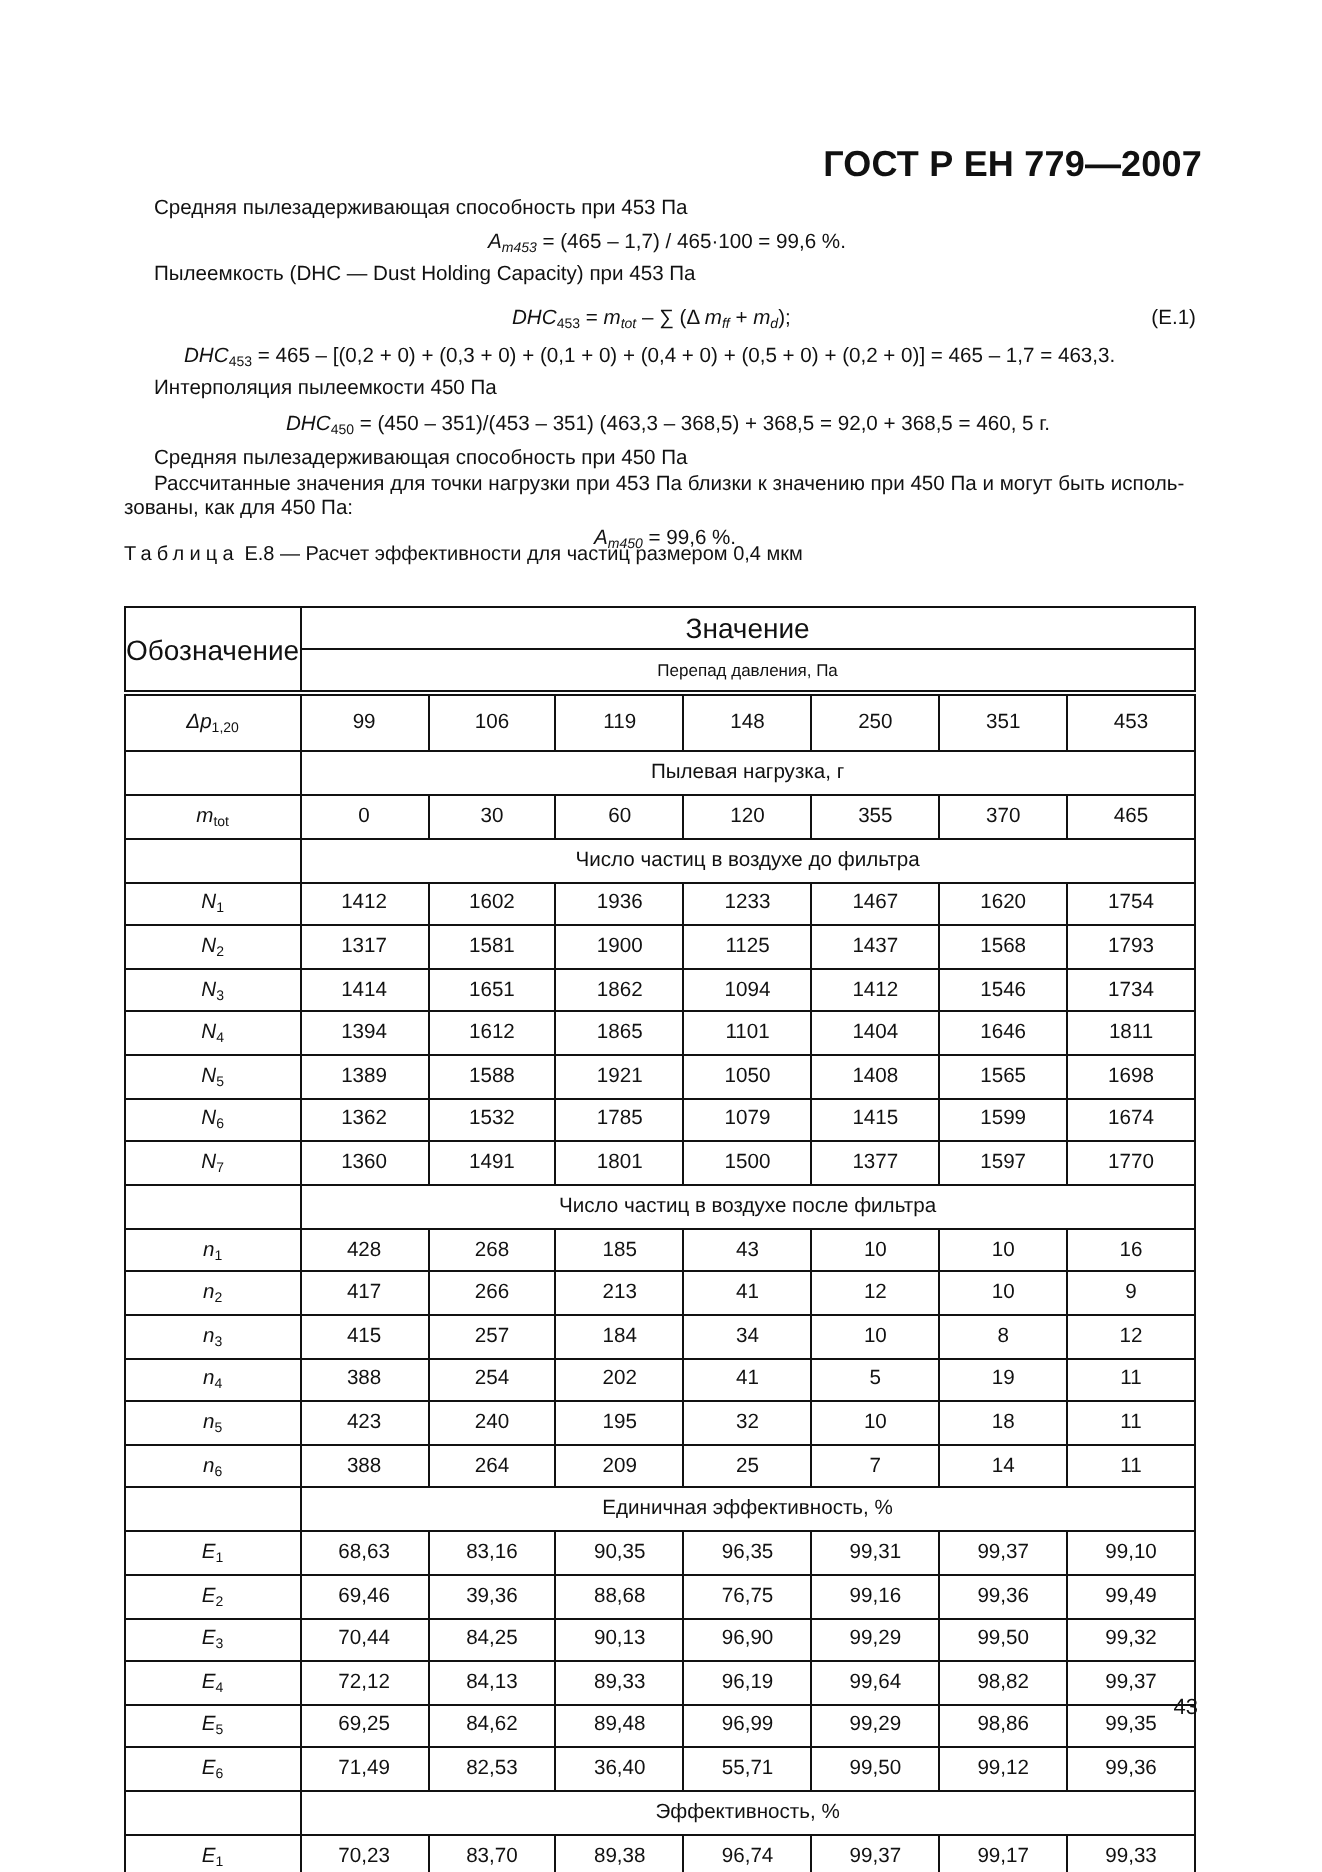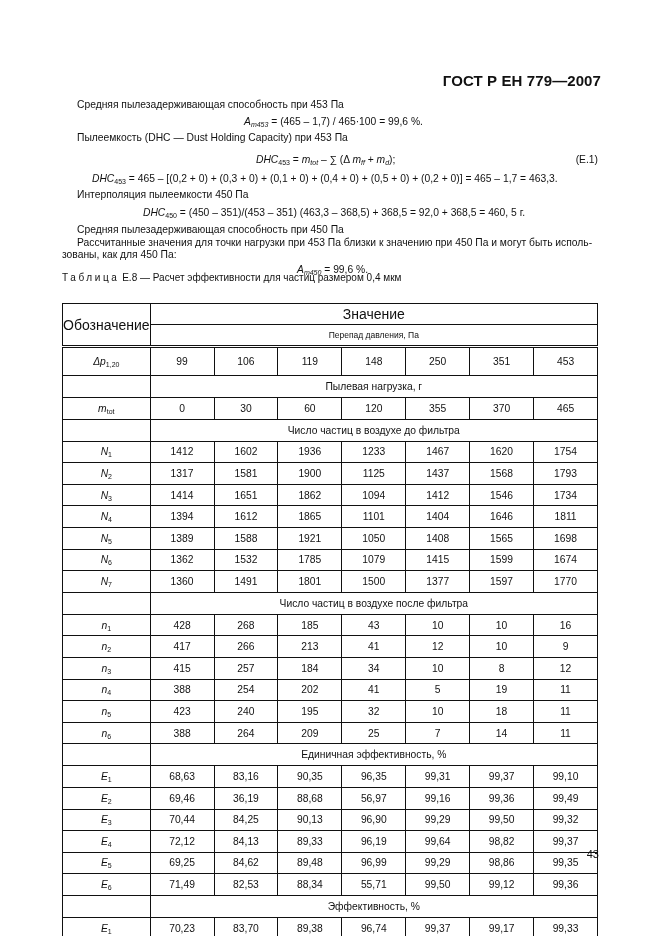--- a/index.html
+++ b/index.html
@@ -2,21 +2,21 @@
 <html><head>
 <meta charset="utf-8">
 <style>
   html, body { margin: 0; padding: 0; background: #ffffff; }
   body {
     width: 661px; height: 936px; position: relative; overflow: hidden;
     font-family: "Liberation Sans", sans-serif; color: #111;
     font-size: 10px;
   }
   .abs { position: absolute; white-space: nowrap; }
-  .header-code { top: 72px; right: 60px; font-weight: bold; font-size: 15px; letter-spacing: 0.1px; }
+  .header-code { top: 72px; right: 60px; font-weight: bold; font-size: 18px; letter-spacing: 0.1px; }
   .para { left: 77px; font-size: 10.3px; }
   .para-flush { left: 62px; font-size: 10.3px; text-align: right; }
   .formula { font-size: 10.3px; }
   i { font-style: italic; }
   sub { font-size: 7px; vertical-align: -2px; line-height: 0; }
   .eqno { position: absolute; right: 63px; margin-left: 48px; }
   .caption { left: 62px; top: 272px; font-size: 10px; }
   .spaced { letter-spacing: 2.6px; }
 
   table.data {
@@ -258,23 +258,23 @@
         <td class="num">83,16</td>
         <td class="num">90,35</td>
         <td class="num">96,35</td>
         <td class="num">99,31</td>
         <td class="num">99,37</td>
         <td class="num">99,10</td>
       </tr>
       <tr>
         <td class="lbl"><i>E</i><sub>2</sub></td>
         <td class="num">69,46</td>
-        <td class="num">36,19</td>
+        <td class="num">39,36</td>
         <td class="num">88,68</td>
-        <td class="num">56,97</td>
+        <td class="num">76,75</td>
         <td class="num">99,16</td>
         <td class="num">99,36</td>
         <td class="num">99,49</td>
       </tr>
       <tr>
         <td class="lbl"><i>E</i><sub>3</sub></td>
         <td class="num">70,44</td>
         <td class="num">84,25</td>
         <td class="num">90,13</td>
         <td class="num">96,90</td>
@@ -299,21 +299,21 @@
         <td class="num">89,48</td>
         <td class="num">96,99</td>
         <td class="num">99,29</td>
         <td class="num">98,86</td>
         <td class="num">99,35</td>
       </tr>
       <tr>
         <td class="lbl"><i>E</i><sub>6</sub></td>
         <td class="num">71,49</td>
         <td class="num">82,53</td>
-        <td class="num">88,34</td>
+        <td class="num">36,40</td>
         <td class="num">55,71</td>
         <td class="num">99,50</td>
         <td class="num">99,12</td>
         <td class="num">99,36</td>
       </tr>
       <tr class="sect">
         <td class="lbl"></td>
         <td colspan="7">Эффективность, %</td>
       </tr>
       <tr>

